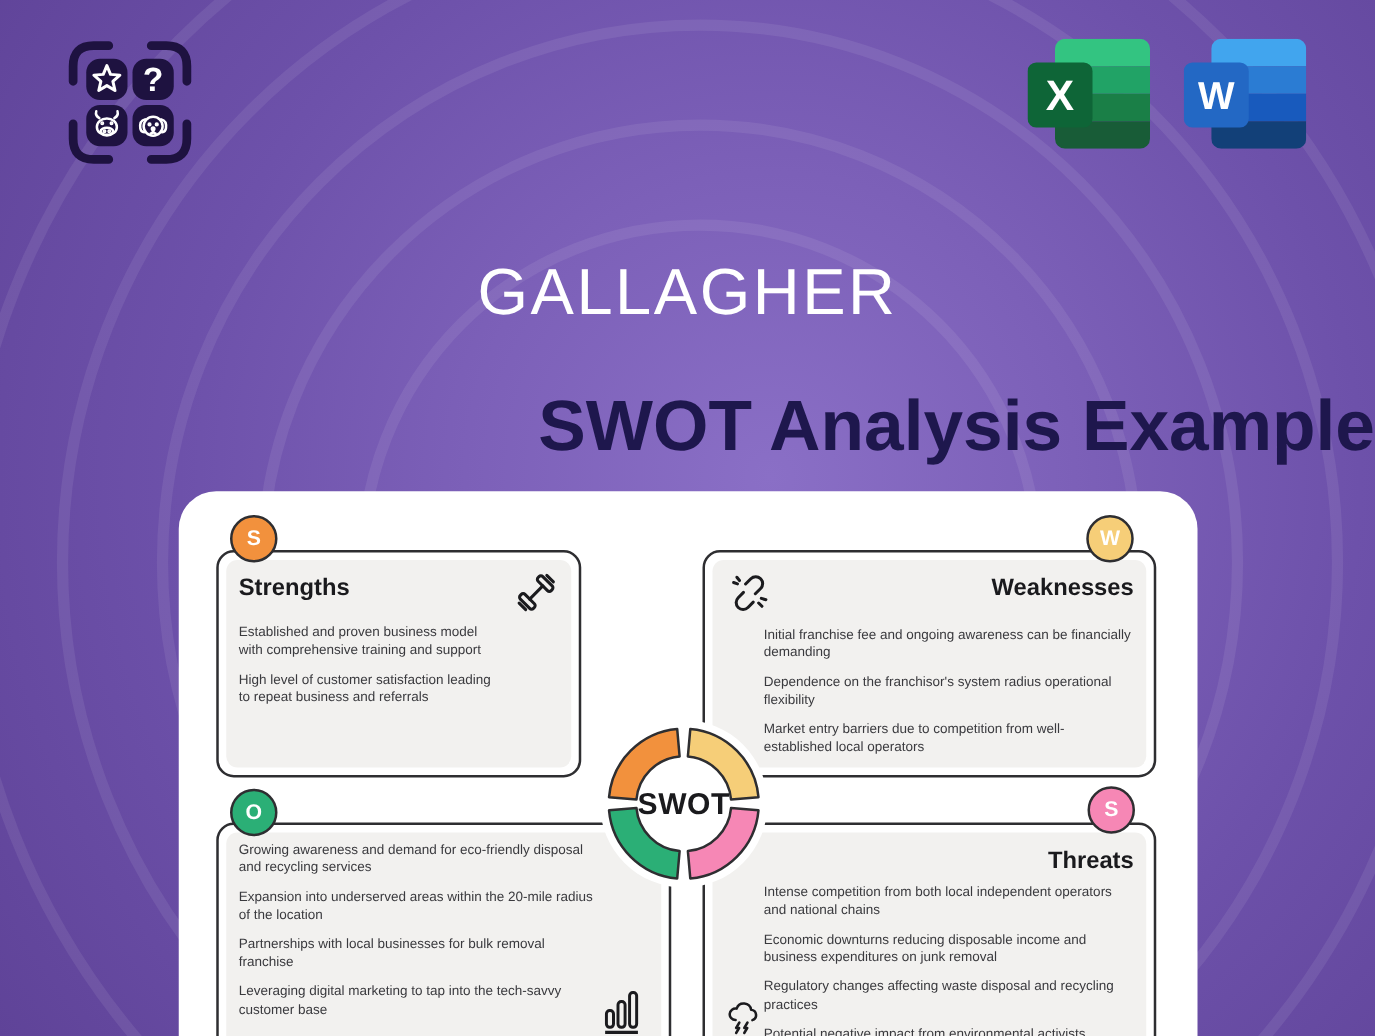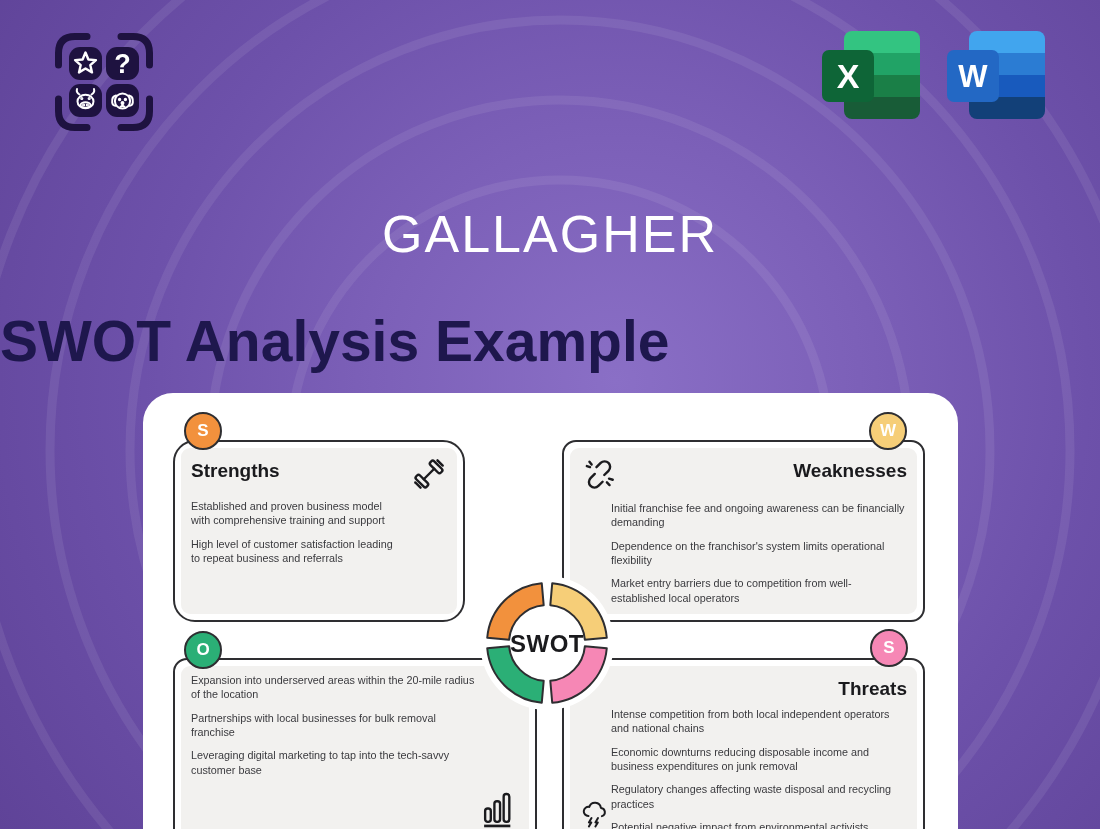--- a/index.html
+++ b/index.html
@@ -16,34 +16,34 @@
   .appicon { position:absolute; top:31px; width:98px; height:88px; }
   .appicon.excel { left:822px; }
   .appicon.word  { left:947px; }
 
   
   .brand {
     position:absolute; left:0; top:208px; width:100%; text-align:center;
     color:#ffffff; font-size:52px; font-weight:normal; letter-spacing:2px; line-height:1;
   }
   .subtitle {
-    position:absolute; left:0; top:313px; width:100%; text-align:left;
+    position:absolute; left:0; top:313px; width:100%; text-align:right;
     color:#1e174d; font-size:57px; font-weight:bold; line-height:1;
   }
 
   
   .card {
     position:absolute; left:143px; top:393px; width:815px; height:500px;
     background:#ffffff; border-radius:30px;
   }
   .quad {
     position:absolute; background:#ffffff;
     border:2px solid #2e2e31; border-radius:14px;
   }
-  .q1 { left:30px;  top:47px;  width:292px; height:182px;border-radius:22px; }
+  .q1 { left:30px;  top:47px;  width:292px; height:182px; }
   .q2 { left:419px; top:47px;  width:363px; height:182px; }
   .q3 { left:30px;  top:265px; width:364px; height:232px; }
   .q4 { left:419px; top:265px; width:363px; height:232px; }
   .panel {
     position:absolute; left:6px; right:6px; top:6px; bottom:6px;
     background:#f2f1ef; border-radius:9px; overflow:hidden;
   }
   .qhead { display:flex; align-items:flex-start; justify-content:space-between; padding:8px 10px 0 10px; }
   .qhead h3 { font-size:19px; font-weight:bold; color:#1a1a1d; margin-top:4px; }
   .q-right .qhead h3 { text-align:right; }
@@ -193,30 +193,31 @@
               <line x1="6.5" y1="9.5" x2="9.5" y2="10.5"></line>
               <line x1="9" y1="5.5" x2="11" y2="8"></line>
               <line x1="27.5" y1="21.5" x2="31" y2="22.5"></line>
               <line x1="25.5" y1="25" x2="28" y2="27.5"></line>
             </g>
           </svg>
           <h3>Weaknesses</h3>
         </div>
         <ul class="items">
           <li>Initial franchise fee and ongoing awareness can be financially demanding</li>
-          <li>Dependence on the franchisor's system limits operational flexibility</li>
+          <li>Dependence on the franchisor's system radius operational flexibility</li>
           <li>Market entry barriers due to competition from well-established local operators</li>
 
         </ul>
       </div>
     </section>
 
     <section class="quad q3 q-left">
       <div class="panel">
         <ul class="items">
+          <li>Growing awareness and demand for eco-friendly disposal and recycling services</li>
           <li>Expansion into underserved areas within the 20-mile radius of the location</li>
           <li>Partnerships with local businesses for bulk removal franchise</li>
           <li>Leveraging digital marketing to tap into the tech-savvy customer base</li>
 
         </ul>
         <svg class="corner-icon bars-pos" width="30" height="36" viewBox="0 0 28 35">
           <g class="stroke-dark" stroke-width="2.2">
             <rect x="1.5" y="16" width="5.5" height="13" rx="2.5"></rect>
             <rect x="10.5" y="9" width="5.5" height="20" rx="2.5"></rect>
             <rect x="19.5" y="2" width="5.5" height="27" rx="2.5"></rect>

